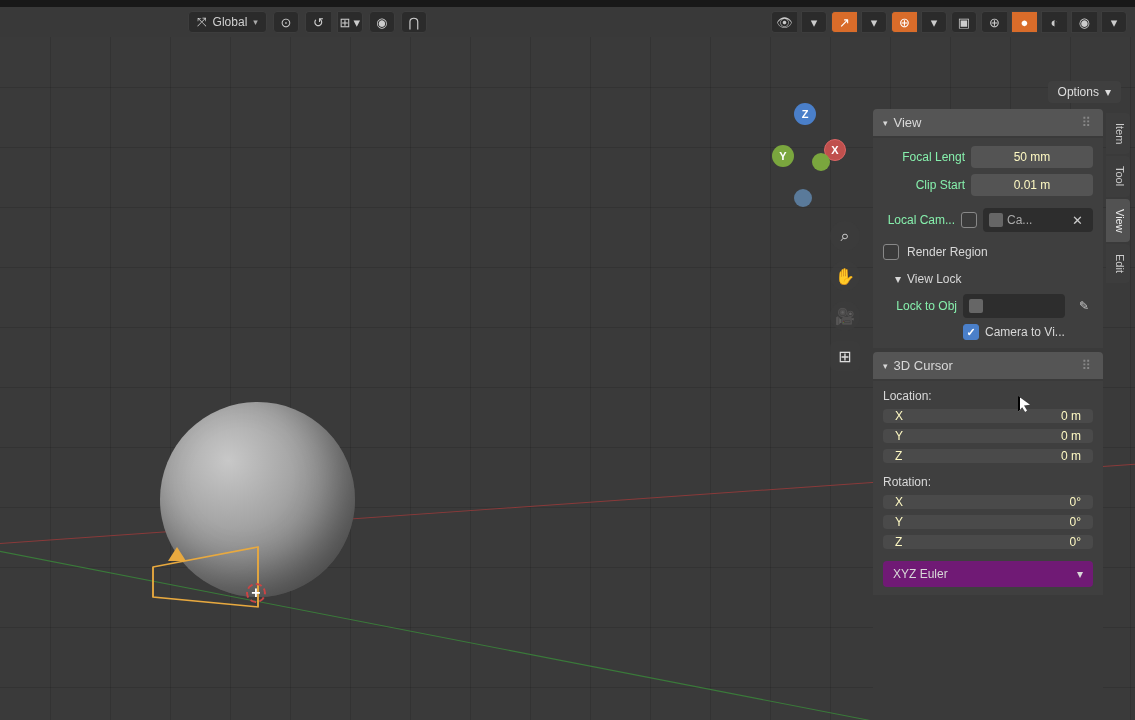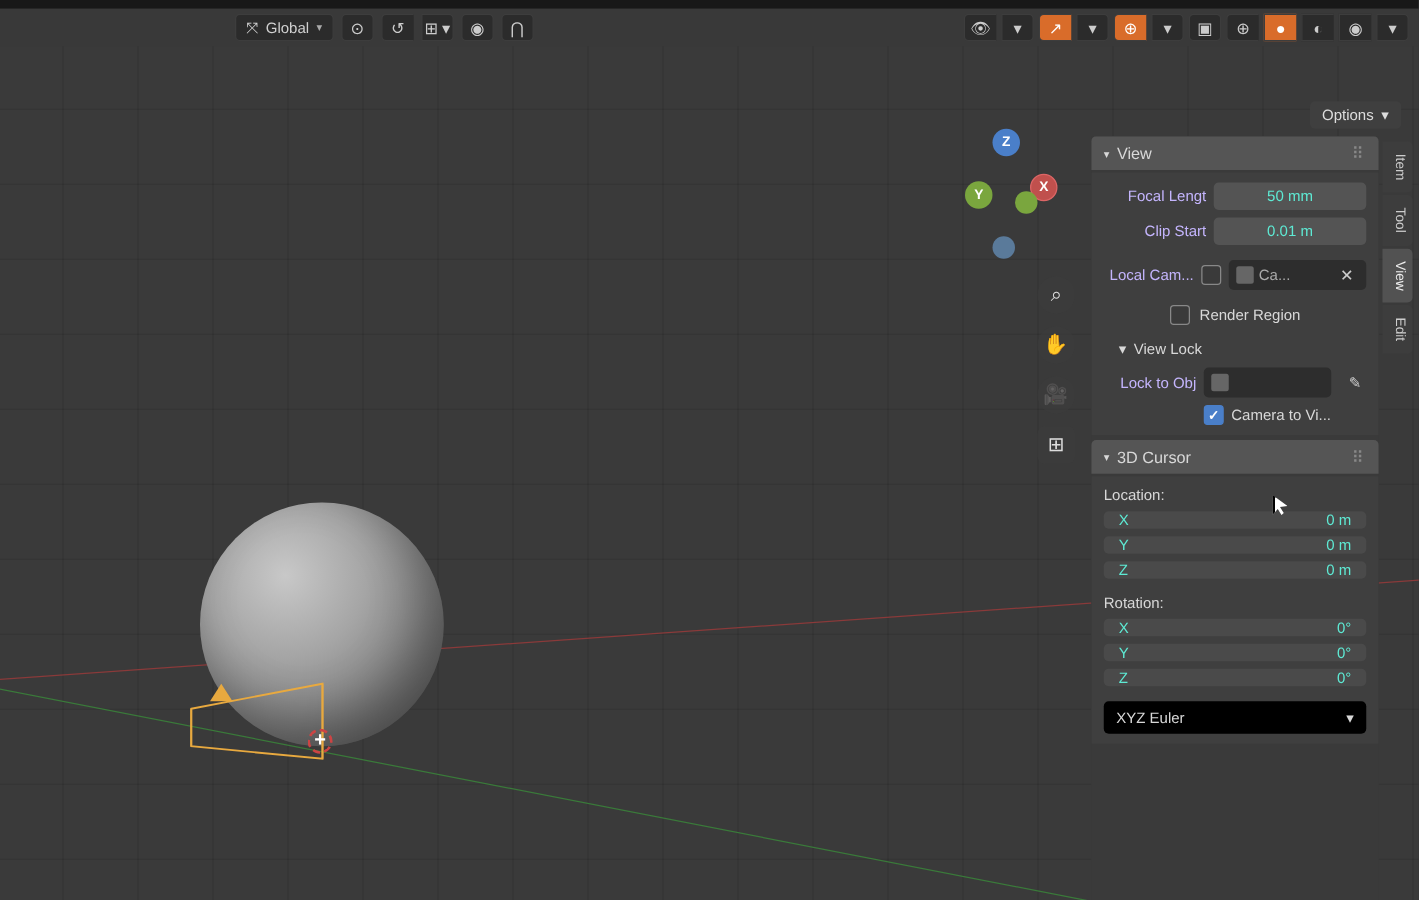--- a/index.html
+++ b/index.html
@@ -103,46 +103,46 @@
   .panel-header {
     background: #555; padding: 6px 10px; display:flex; align-items:center; gap:6px;
     font-size:13px; cursor:pointer; border-radius:4px 4px 0 0; margin-bottom:2px;
   }
   .panel-header .chev { font-size:9px;}
   .panel-header .grip { margin-left:auto; color:#888; letter-spacing:2px;}
 
   .panel-body { background:#3f3f3f; padding:8px 10px; display:flex; flex-direction:column; gap:6px;}
 
   .prop-row { display:flex; align-items:center; gap:6px;}
-  .prop-label { flex:0 0 82px; text-align:right; font-size:12px; color:#c4b5fd;}
+  .prop-label { flex:0 0 82px; text-align:right; font-size:12px; color:#86efac;}
   .prop-value {
     flex:1; background:#545454; border-radius:4px; height:22px;
     display:flex; align-items:center; justify-content:center; font-size:12px;
-    color:#5eead4; cursor:text;
+    color:#fef9c3; cursor:text;
   }
   .prop-value.split { justify-content:space-between; padding:0 12px; background:#4a4a4a;}
 
   .check-row { display:flex;align-items:center; gap:8px; padding:2px 0;}
-  .check-row.right { justify-content:center;}
+  .check-row.right { justify-content:flex-start;}
   .check {
     width:16px;height:16px; border:1px solid #888; border-radius:3px; background:#3a3a3a;
     display:flex;align-items:center;justify-content:center; cursor:pointer; flex-shrink:0;
   }
   .check.on { background:#4a7fc9; border-color:#4a7fc9; color:#fff;}
   .check.on::after{content:'✓';font-size:11px;font-weight:bold;}
 
   .obj-field { flex:1; background:#2d2d2d; border-radius:4px; height:24px;
     display:flex;align-items:center; padding:0 6px; gap:4px; font-size:12px; color:#aaa;}
   .obj-field .sq-ic{width:14px;height:14px;background:#666;border-radius:2px;}
   .x-btn{color:#ccc;font-size:13px;cursor:pointer;padding:0 4px;}
   .eyedrop{width:18px;height:18px;display:flex;align-items:center;justify-content:center;color:#ccc;cursor:pointer; margin-left:4px;}
 
   .sub-header { display:flex;align-items:center;gap:6px; padding:4px 0 2px 12px; font-size:12px;}
 
-  .sel-row { background:#000000; border-radius:4px; height:26px; display:flex;
+  .sel-row { background:#701a75; border-radius:4px; height:26px; display:flex;
     align-items:center; padding:0 10px; font-size:12px; justify-content:space-between; cursor:pointer;}
 
   .side-tabs {
     position:absolute; right:5px; top:76px; width:24px; display:flex; flex-direction:column; gap:2px;
   }
   .side-tab {
     writing-mode:vertical-rl; background:#3d3d3d; color:#ccc; font-size:11px;
     padding:10px 4px; border-radius:0 4px 4px 0; cursor:pointer; text-align:center;
   }
   .side-tab.active { background:#525252; color:#eee;}

